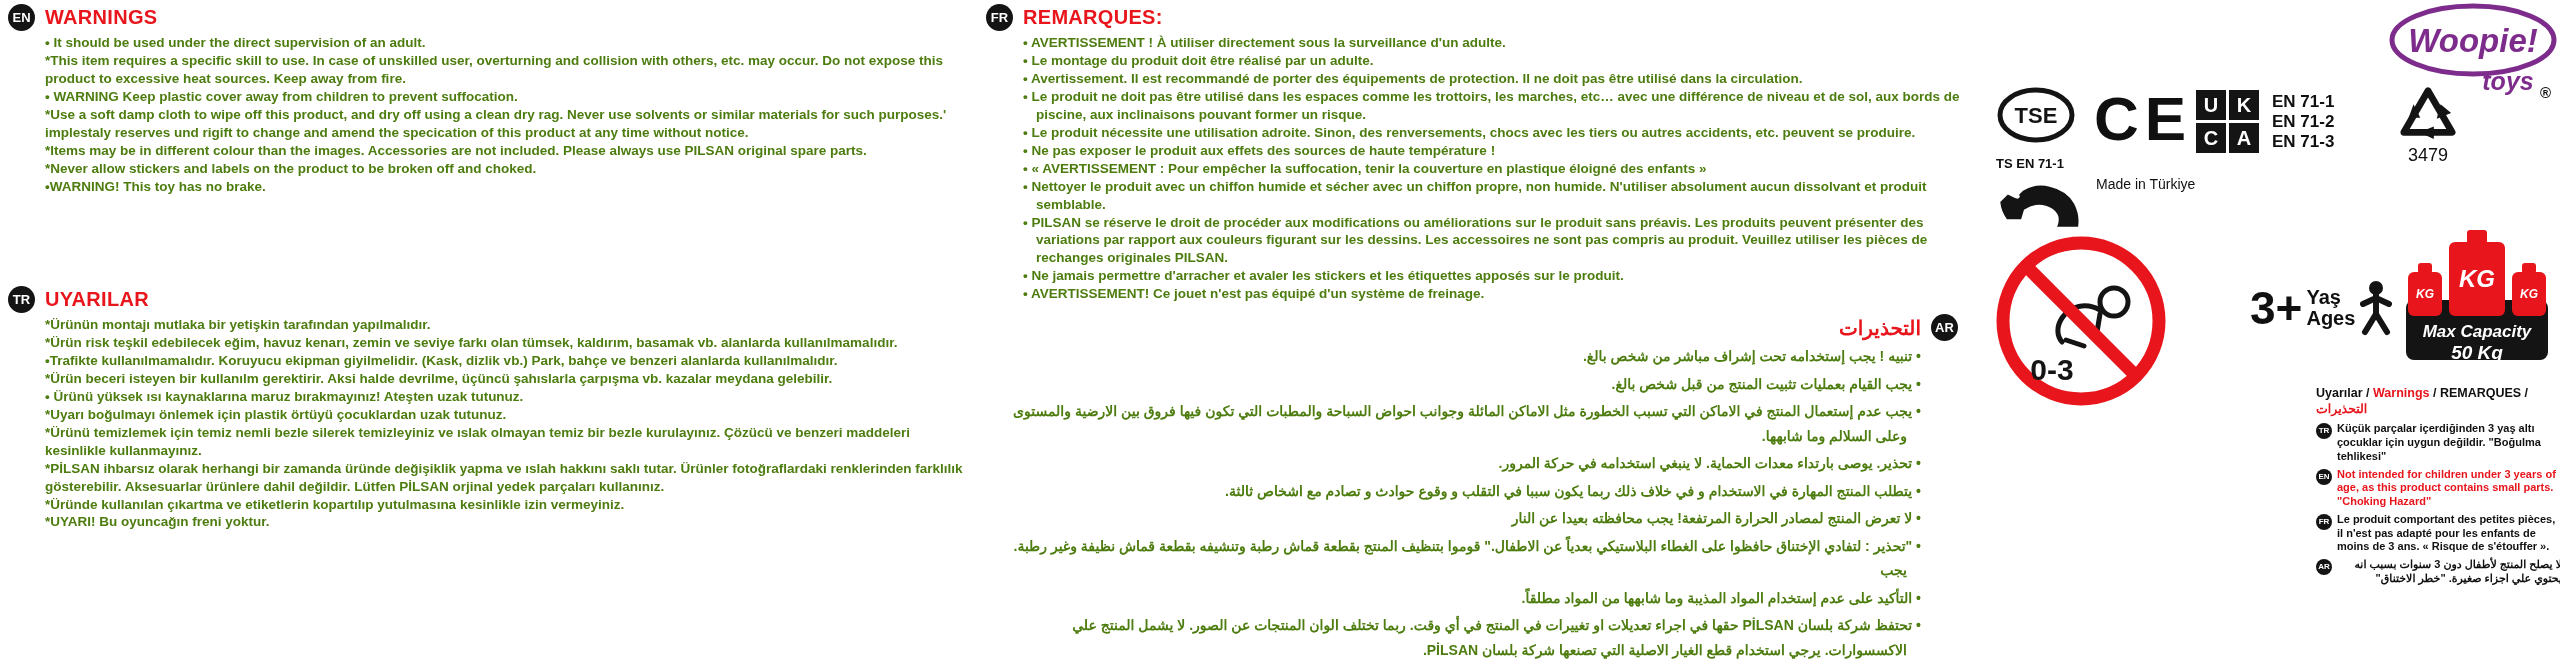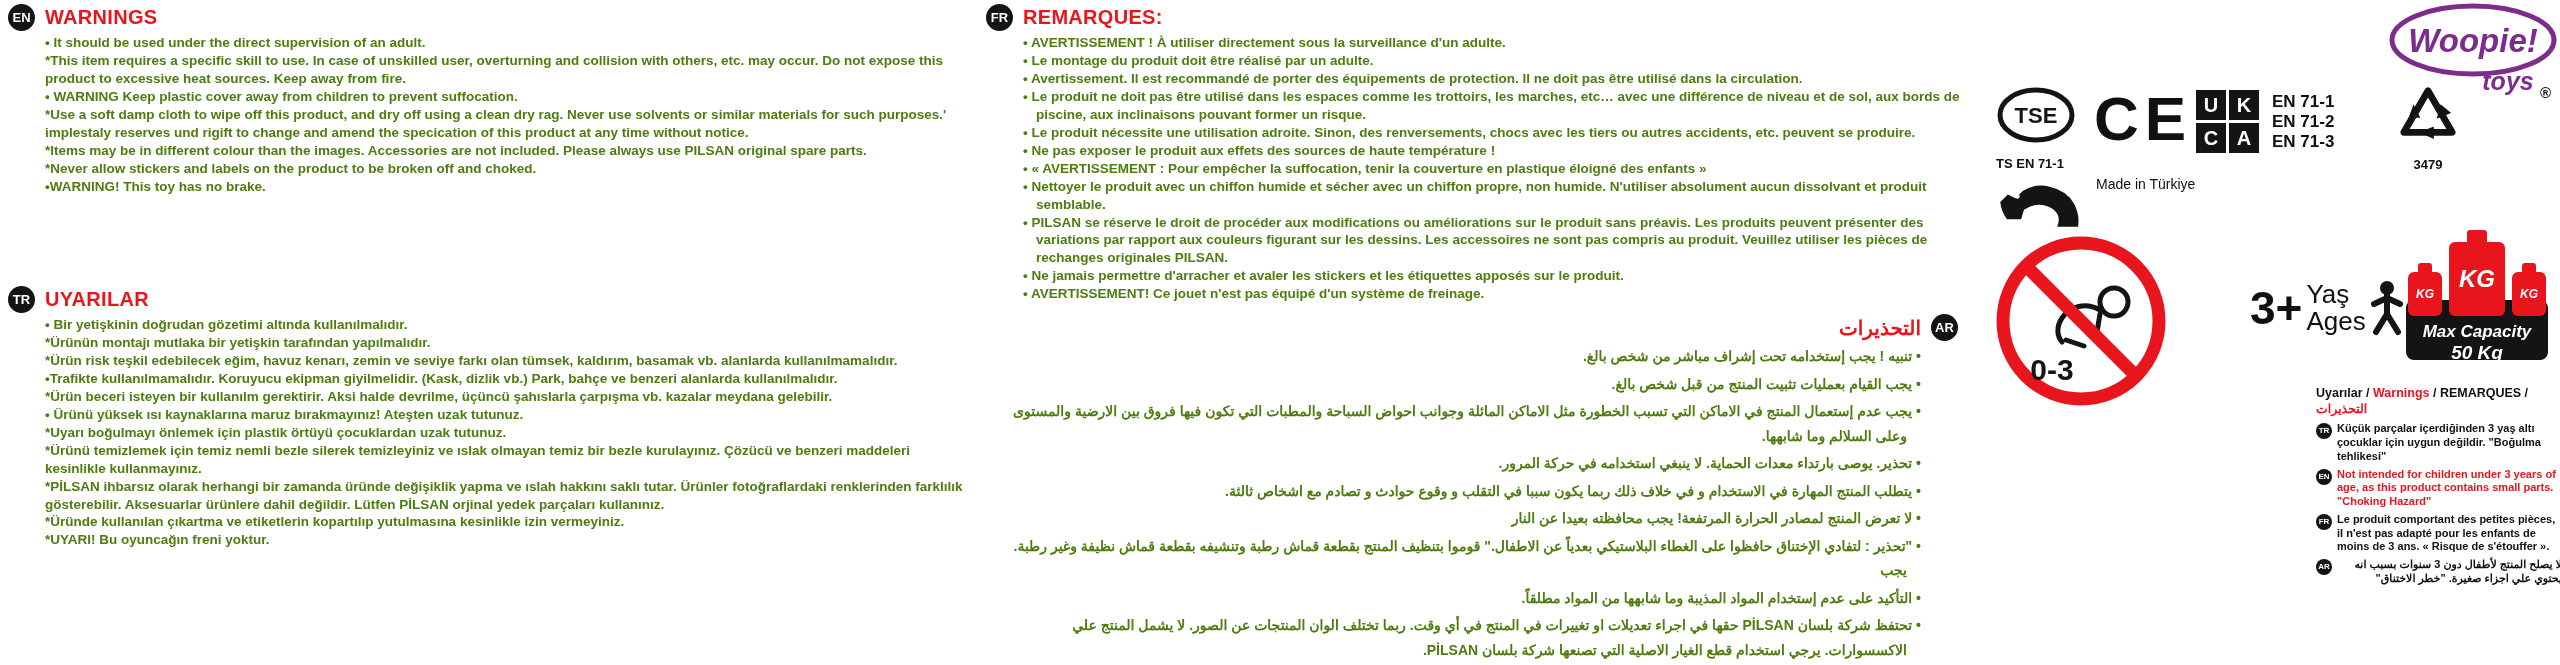--- a/index.html
+++ b/index.html
@@ -22,27 +22,27 @@
   .rp{position:absolute;}
   .woopie{left:2388px;top:2px;}
   .tse{left:1996px;top:86px;width:88px;text-align:left;}
   .tse-std{font-size:13px;font-weight:bold;margin-top:8px;}
   .ce{left:2094px;top:88px;font-size:62px;font-weight:bold;letter-spacing:6px;line-height:1;}
   .ukca{left:2196px;top:90px;display:grid;grid-template-columns:30px 30px;grid-gap:3px;}
   .ukca span{width:30px;height:30px;background:#141414;color:#fff;font-size:20px;font-weight:bold;
              display:flex;align-items:center;justify-content:center;}
   .standards{left:2272px;top:92px;font-size:17px;font-weight:bold;line-height:1.18;white-space:nowrap;}
   .recycle{left:2396px;top:84px;width:64px;text-align:center;}
-  .recycle-code{font-size:13px;font-weight:bold;margin-top:13px;}
+  .recycle-code{font-size:18px;font-weight:normal;margin-top:1px;}
   .registered{left:2540px;top:84px;font-size:15px;font-weight:bold;}
   .croc{left:1994px;top:166px;}
   .madein{left:2096px;top:176px;font-size:14px;font-weight:normal;white-space:nowrap;}
   .age{left:2250px;top:280px;display:flex;align-items:center;gap:4px;}
   .age-num{font-size:46px;font-weight:bold;line-height:1;}
-  .age-words{display:flex;flex-direction:column;font-size:26px;font-weight:normal;line-height:1.05;}
+  .age-words{display:flex;flex-direction:column;font-size:20px;font-weight:bold;line-height:1.05;}
   .capacity{left:2406px;top:232px;width:142px;height:128px;}
   .weight{position:absolute;background:#e8151c;border-radius:6px;color:#fff;font-weight:bold;
           font-style:italic;display:flex;align-items:center;justify-content:center;z-index:2;}
   .weight::before{content:"";position:absolute;top:-9px;left:50%;transform:translateX(-50%);
           width:14px;height:11px;background:#e8151c;border-radius:3px;}
   .w-left{left:2px;top:40px;width:34px;height:44px;font-size:12px;}
   .w-mid{left:43px;top:10px;width:56px;height:74px;font-size:24px;}
   .w-mid::before{width:20px;height:14px;top:-12px;}
   .w-right{right:2px;top:40px;width:34px;height:44px;font-size:12px;}
   .cap-box{position:absolute;left:0;top:68px;width:142px;height:60px;background:#141414;border-radius:8px;
@@ -80,21 +80,20 @@
       <div class="wline">•WARNING! This toy has no brake.</div>
     </div>
   </section>
 
   <section class="sec sec-tr">
     <div class="sec-header">
       <span class="badge">TR</span>
       <span class="sec-title">UYARILAR</span>
     </div>
     <div class="lines">
-      <div class="wline">• Bir yetişkinin doğrudan gözetimi altında kullanılmalıdır.</div>
       <div class="wline">*Ürünün montajı mutlaka bir yetişkin tarafından yapılmalıdır.</div>
       <div class="wline">*Ürün risk teşkil edebilecek eğim, havuz kenarı, zemin ve seviye farkı olan tümsek, kaldırım, basamak vb. alanlarda kullanılmamalıdır.</div>
       <div class="wline">•Trafikte kullanılmamalıdır. Koruyucu ekipman giyilmelidir. (Kask, dizlik vb.) Park, bahçe ve benzeri alanlarda kullanılmalıdır.</div>
       <div class="wline">*Ürün beceri isteyen bir kullanılm gerektirir. Aksi halde devrilme, üçüncü şahıslarla çarpışma vb. kazalar meydana gelebilir.</div>
       <div class="wline">• Ürünü yüksek ısı kaynaklarına maruz bırakmayınız! Ateşten uzak tutunuz.</div>
       <div class="wline">*Uyarı boğulmayı önlemek için plastik örtüyü çocuklardan uzak tutunuz.</div>
       <div class="wline">*Ürünü temizlemek için temiz nemli bezle silerek temizleyiniz ve ıslak olmayan temiz bir bezle kurulayınız. Çözücü ve benzeri maddeleri kesinlikle kullanmayınız.</div>
       <div class="wline">*PİLSAN ihbarsız olarak herhangi bir zamanda üründe değişiklik yapma ve ıslah hakkını saklı tutar. Ürünler fotoğraflardaki renklerinden farklılık gösterebilir. Aksesuarlar ürünlere dahil değildir. Lütfen PİLSAN orjinal yedek parçaları kullanınız.</div>
       <div class="wline">*Üründe kullanılan çıkartma ve etiketlerin kopartılıp yutulmasına kesinlikle izin vermeyiniz.</div>
       <div class="wline">*UYARI! Bu oyuncağın freni  yoktur.</div>

